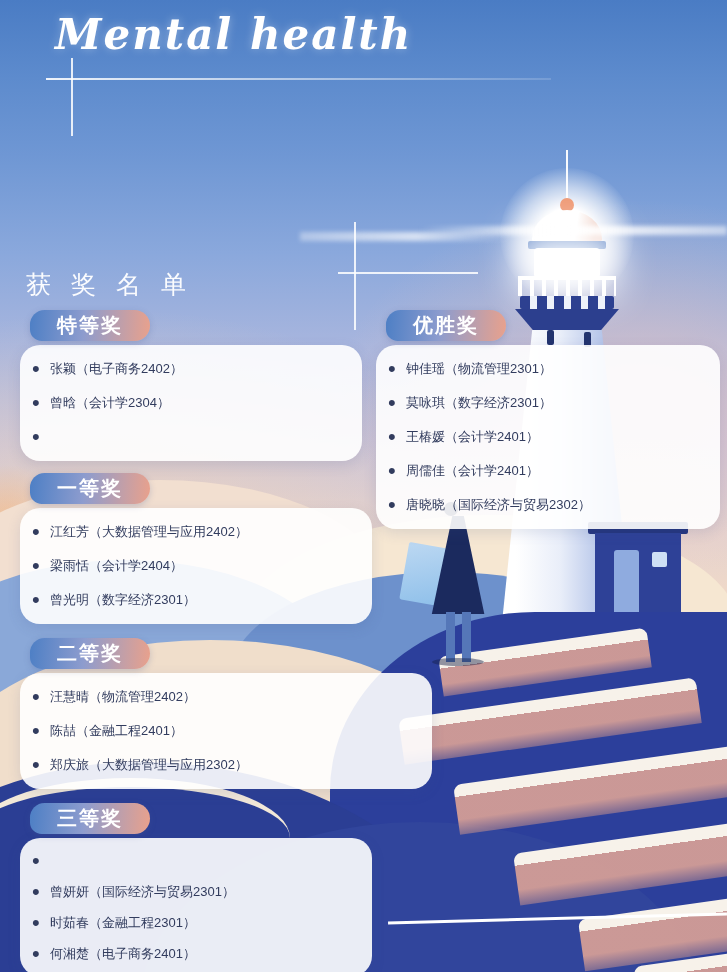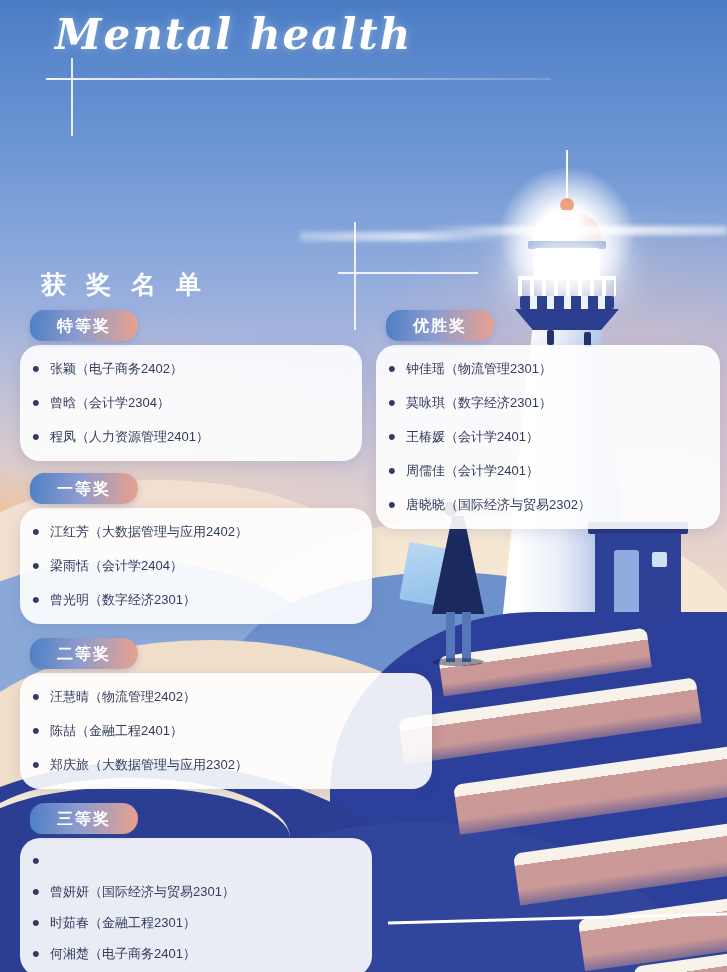--- a/index.html
+++ b/index.html
@@ -89,38 +89,38 @@
   .p-shadow { left:432px; top:658px; width:52px; height:8px; border-radius:50%; background:rgba(20,30,70,0.45); }
 
   
   .script-title { position:absolute; left:55px; top:10px; z-index:15;
       font-family:"DejaVu Serif", serif; font-style:italic; font-weight:bold;
       font-size:42px; color:#fff; letter-spacing:2px;
       text-shadow:0 0 10px rgba(255,255,255,0.35); }
   .main-title { position:absolute; left:74px; top:80px; z-index:15; color:#fff;
       font-size:86px; font-weight:900; line-height:97px; letter-spacing:3px; white-space:nowrap;
       text-shadow:0 0 22px rgba(160,190,235,0.9), 0 2px 3px rgba(90,120,180,0.35); }
-  .subtitle { position:absolute; left:41px; top:268px; z-index:15; color:rgba(255,255,255,0.96);
-      font-size:25px; font-weight:700; letter-spacing:20px; white-space:nowrap; }
+  .subtitle { position:absolute; left:26px; top:268px; z-index:15; color:rgba(255,255,255,0.96);
+      font-size:25px; font-weight:400; letter-spacing:20px; white-space:nowrap; }
   .crosshair { position:absolute; background:rgba(255,255,255,0.85); z-index:14; }
   .ch1-h { left:46px;  top:78px;  width:505px; height:2px;
       background:linear-gradient(90deg, rgba(255,255,255,0.9), rgba(255,255,255,0.15)); }
   .ch1-v { left:71px;  top:58px;  width:2px;  height:78px; }
   .ch2-h { left:338px; top:272px; width:140px; height:2px; }
   .ch2-v { left:354px; top:222px; width:2px;  height:108px; }
 
   
   .award-block { position:absolute; z-index:20; }
   .block-special { left:20px;  top:310px; width:342px; }
   .block-winning { left:376px; top:310px; width:344px; }
   .block-first   { left:20px;  top:473px; width:352px; }
   .block-second  { left:20px;  top:638px; width:412px; }
   .block-third   { left:20px;  top:803px; width:352px; }
   .award-badge { display:inline-block; margin-left:10px; padding:0 27px; height:31px; line-height:31px;
-      color:#fff; font-size:16px; font-weight:800; letter-spacing:2px;
+      color:#fff; font-size:20px; font-weight:800; letter-spacing:2px;
       border-radius:15px 16px 16px 12px;
       background:linear-gradient(95deg, #4d7fc5 0%, #8d9cce 45%, #e9a18c 100%);
       box-shadow:0 2px 6px rgba(70,90,150,0.25); }
   .award-card { margin-top:4px; background:rgba(255,255,255,0.9); border-radius:20px;
       padding:7px 8px 7px 12px; box-shadow:0 4px 14px rgba(60,80,140,0.14); }
   .award-card ul { list-style:none; }
   .award-card li { display:flex; align-items:center; line-height:34px; }
   .block-third .award-card li { line-height:31px; }
   .bullet { width:18px; font-size:22px; color:#323c5e; flex:0 0 18px; }
   .item-text { font-size:13px; font-weight:500; color:#323c5e; white-space:nowrap; letter-spacing:0; }
@@ -197,21 +197,20 @@
           <li>
             <span class="bullet">•</span>
             <span class="item-text">张颖（电子商务2402）</span>
           </li>
           <li>
             <span class="bullet">•</span>
             <span class="item-text">曾晗（会计学2304）</span>
           </li>
           <li>
             <span class="bullet">•</span>
-            <span class="item-text">程凤（人力资源管理2401）</span>
           </li>
         </ul>
     </div>
   </div>
 
   <div class="award-block block-winning">
     <div class="award-badge">优胜奖</div>
     <div class="award-card">
       <ul>
           <li>

